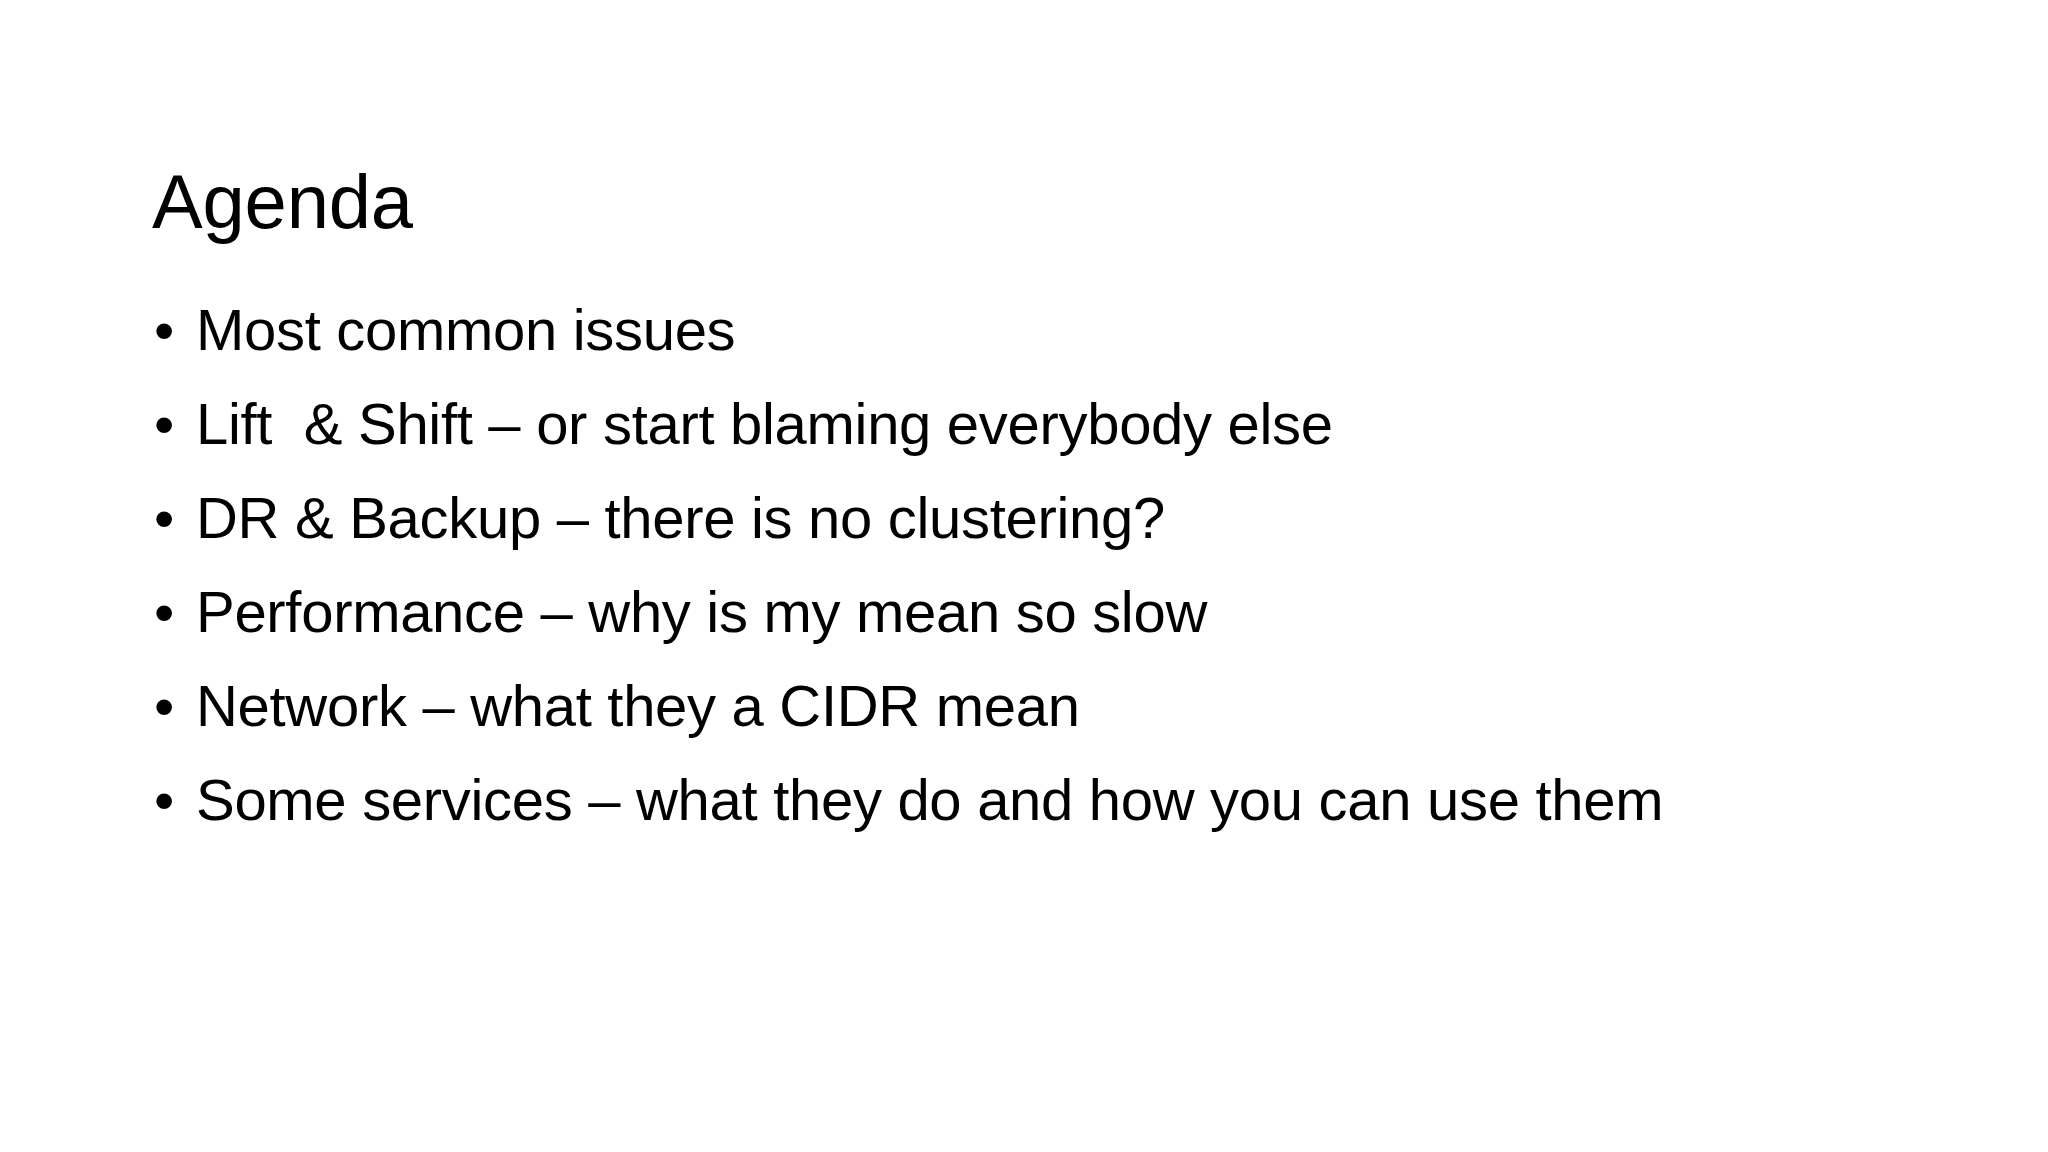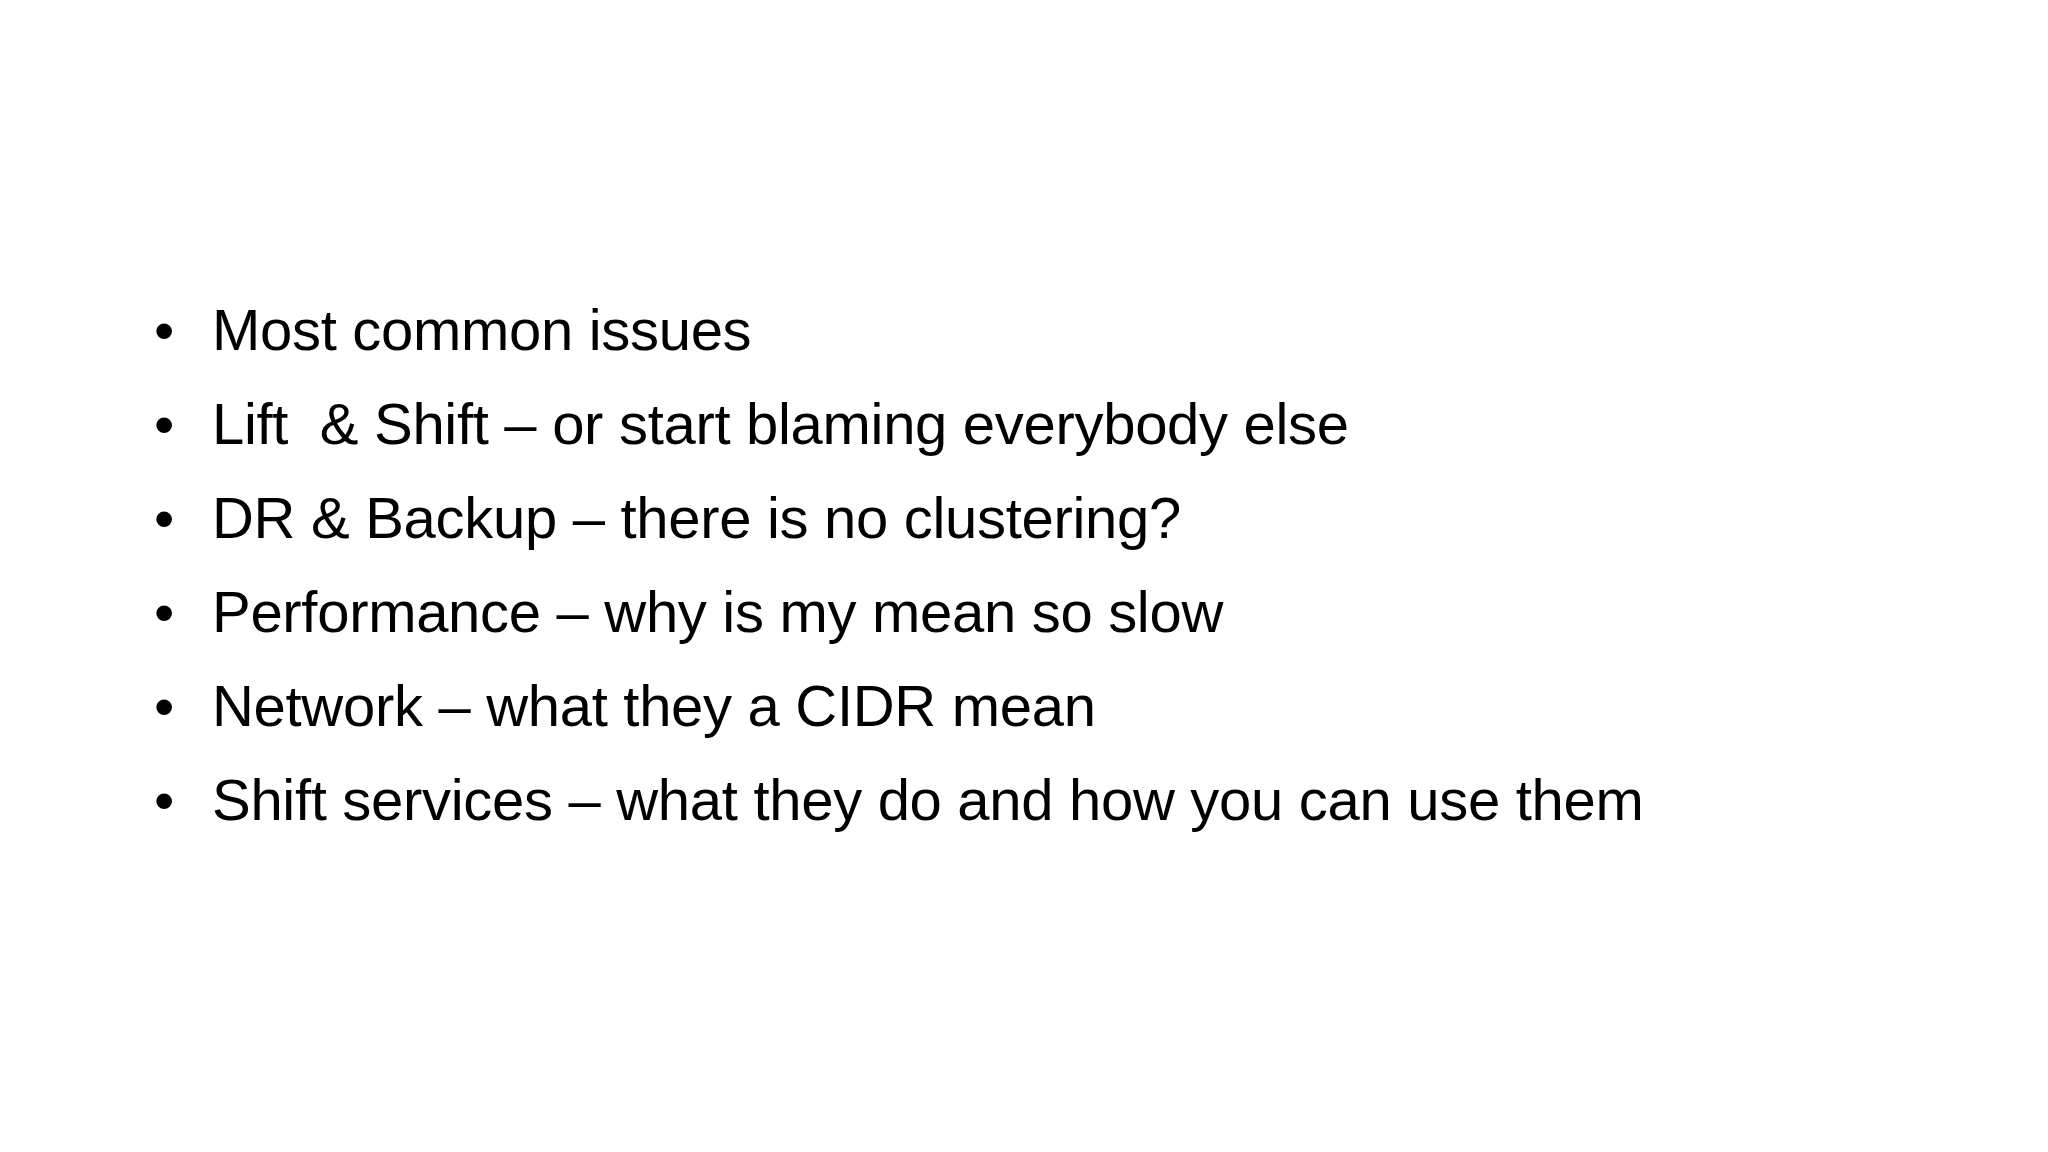--- a/index.html
+++ b/index.html
@@ -77,28 +77,28 @@
     font-size: 58px;
     line-height: 80px;
     color: #000000;
     text-align: left;
   }
 
   .bullet-text {
     display: block;
     white-space: pre-wrap;
     word-spacing: 0px;
-    margin-left: 16px;
   }
 </style>
 </head>
 <body>
 
 <div class="slide" style="background: rgb(255, 255, 255); color: rgb(0, 0, 0);">
 
+  <h1 class="slide-title">Agenda</h1>
 
   <div class="body-placeholder">
     <ul class="bullet-list">
 
       <li class="bullet-item">
         <span class="bullet-marker">•</span>
         <span class="bullet-text">Most common issues</span>
       </li>
 
       <li class="bullet-item">
@@ -116,19 +116,19 @@
         <span class="bullet-text">Performance – why is my mean so slow</span>
       </li>
 
       <li class="bullet-item">
         <span class="bullet-marker">•</span>
         <span class="bullet-text">Network – what they a CIDR mean</span>
       </li>
 
       <li class="bullet-item">
         <span class="bullet-marker">•</span>
-        <span class="bullet-text">Shift services – what they do and how you can use them</span>
+        <span class="bullet-text">Some services – what they do and how you can use them</span>
       </li>
 
     </ul>
   </div>
 
 </div>
 
 </body></html>

